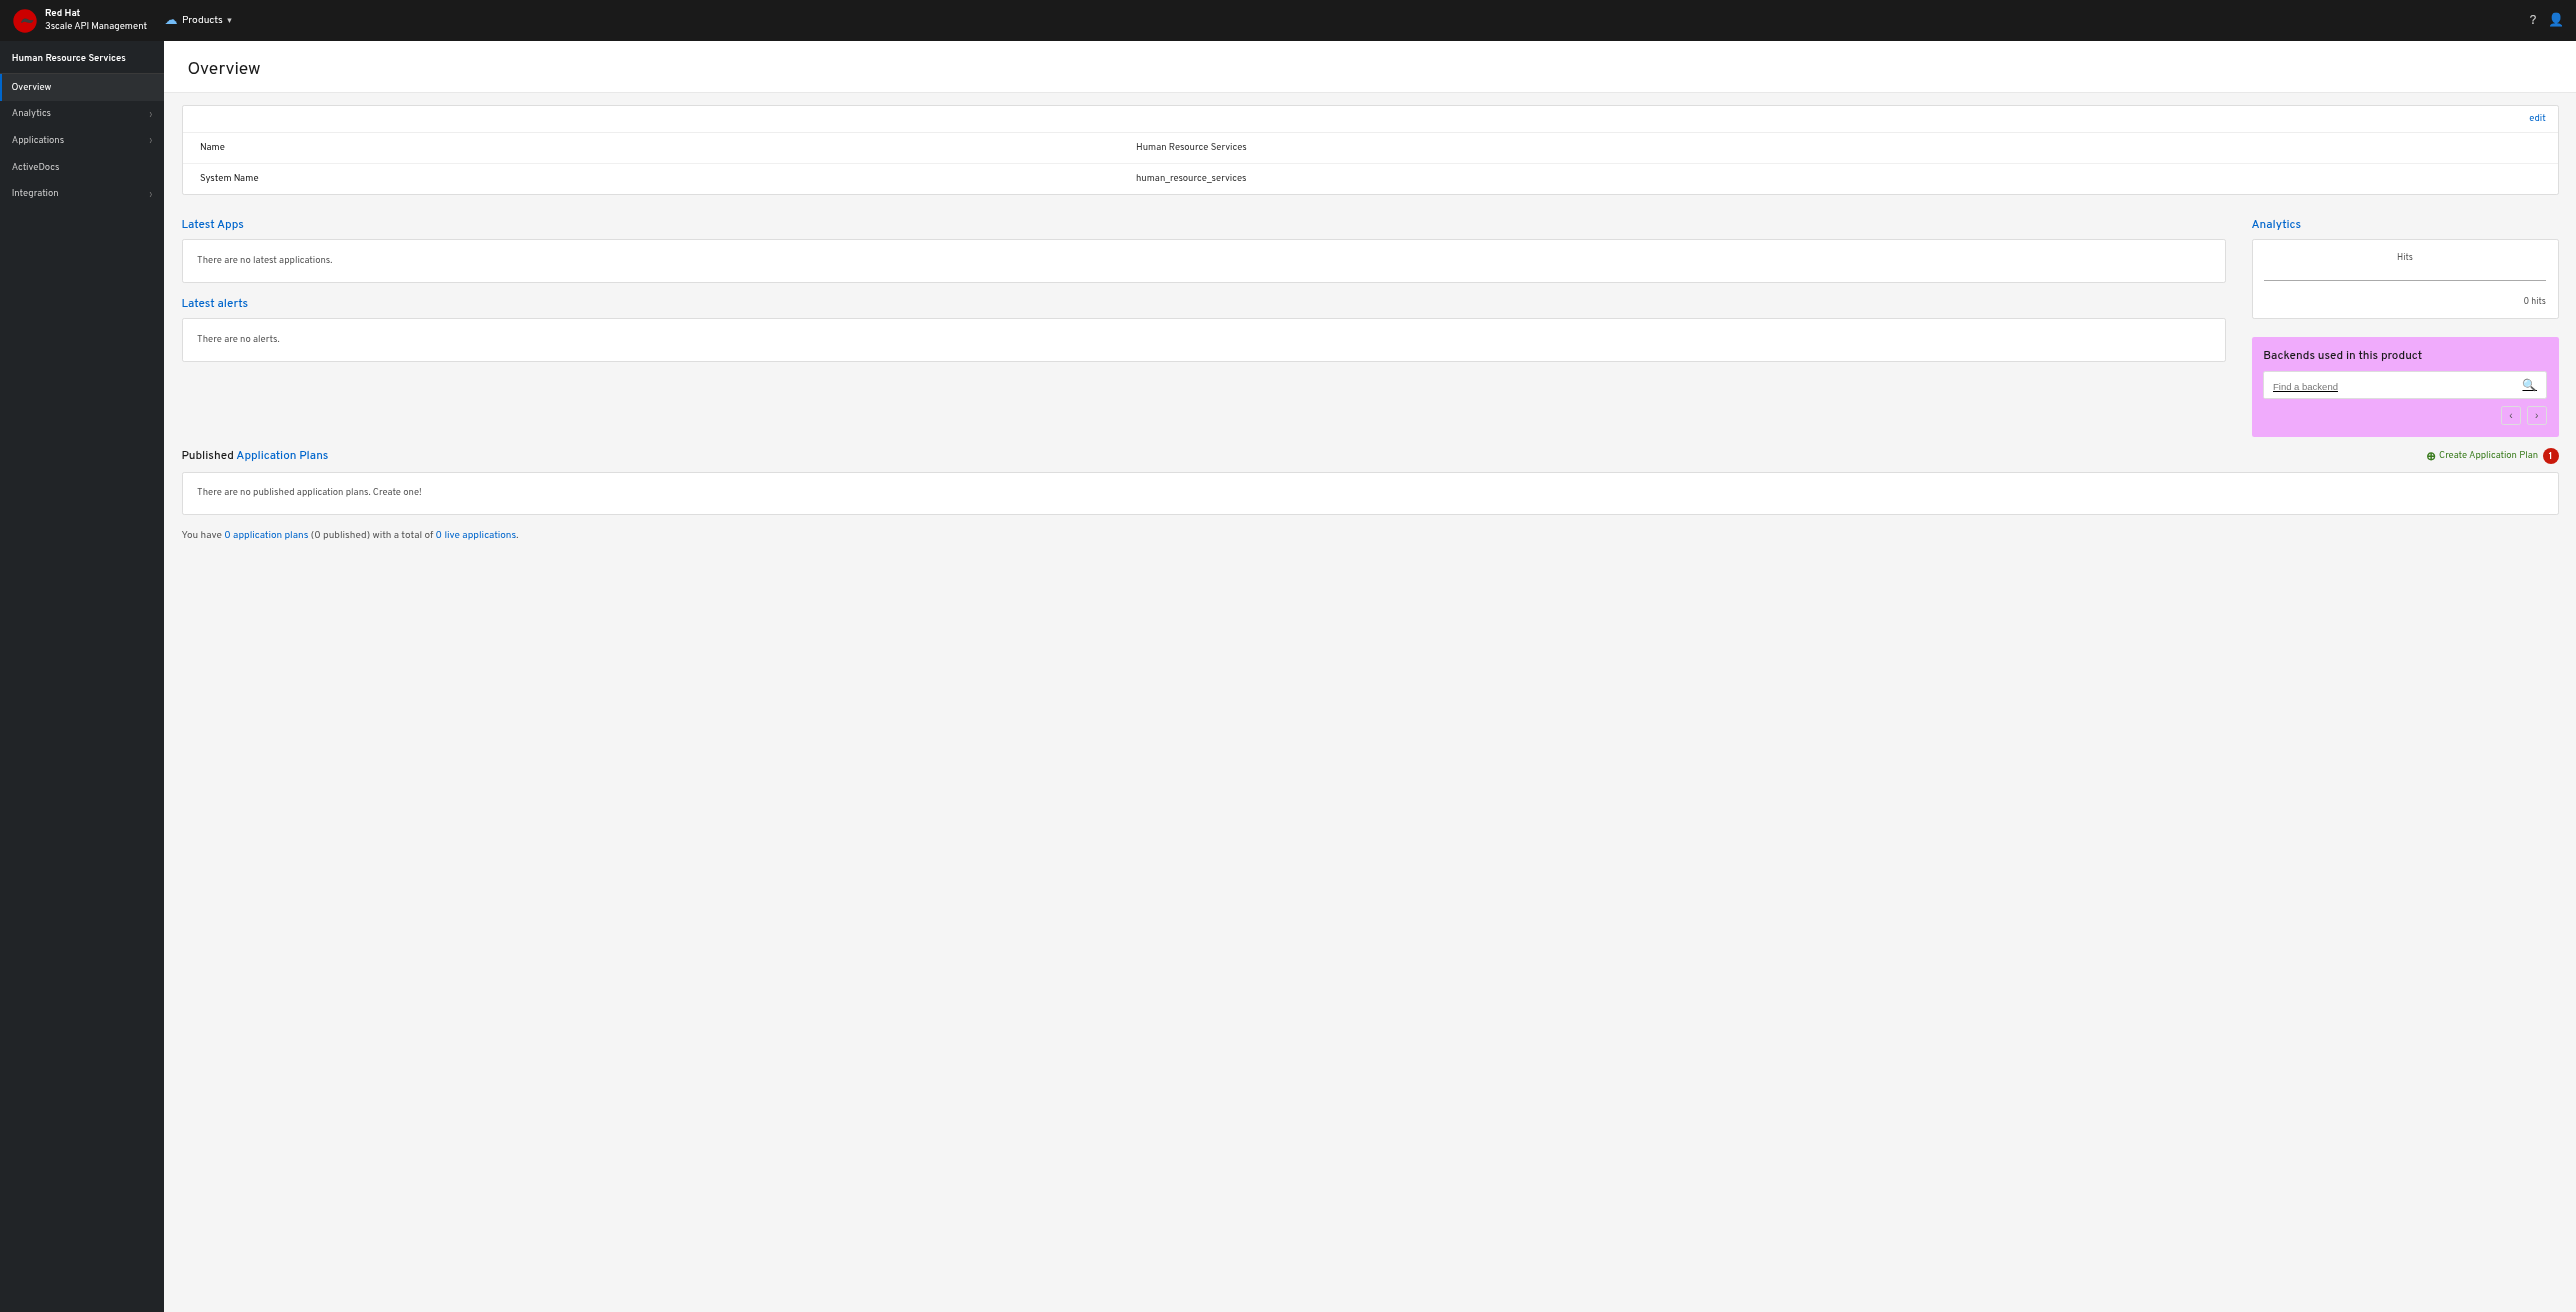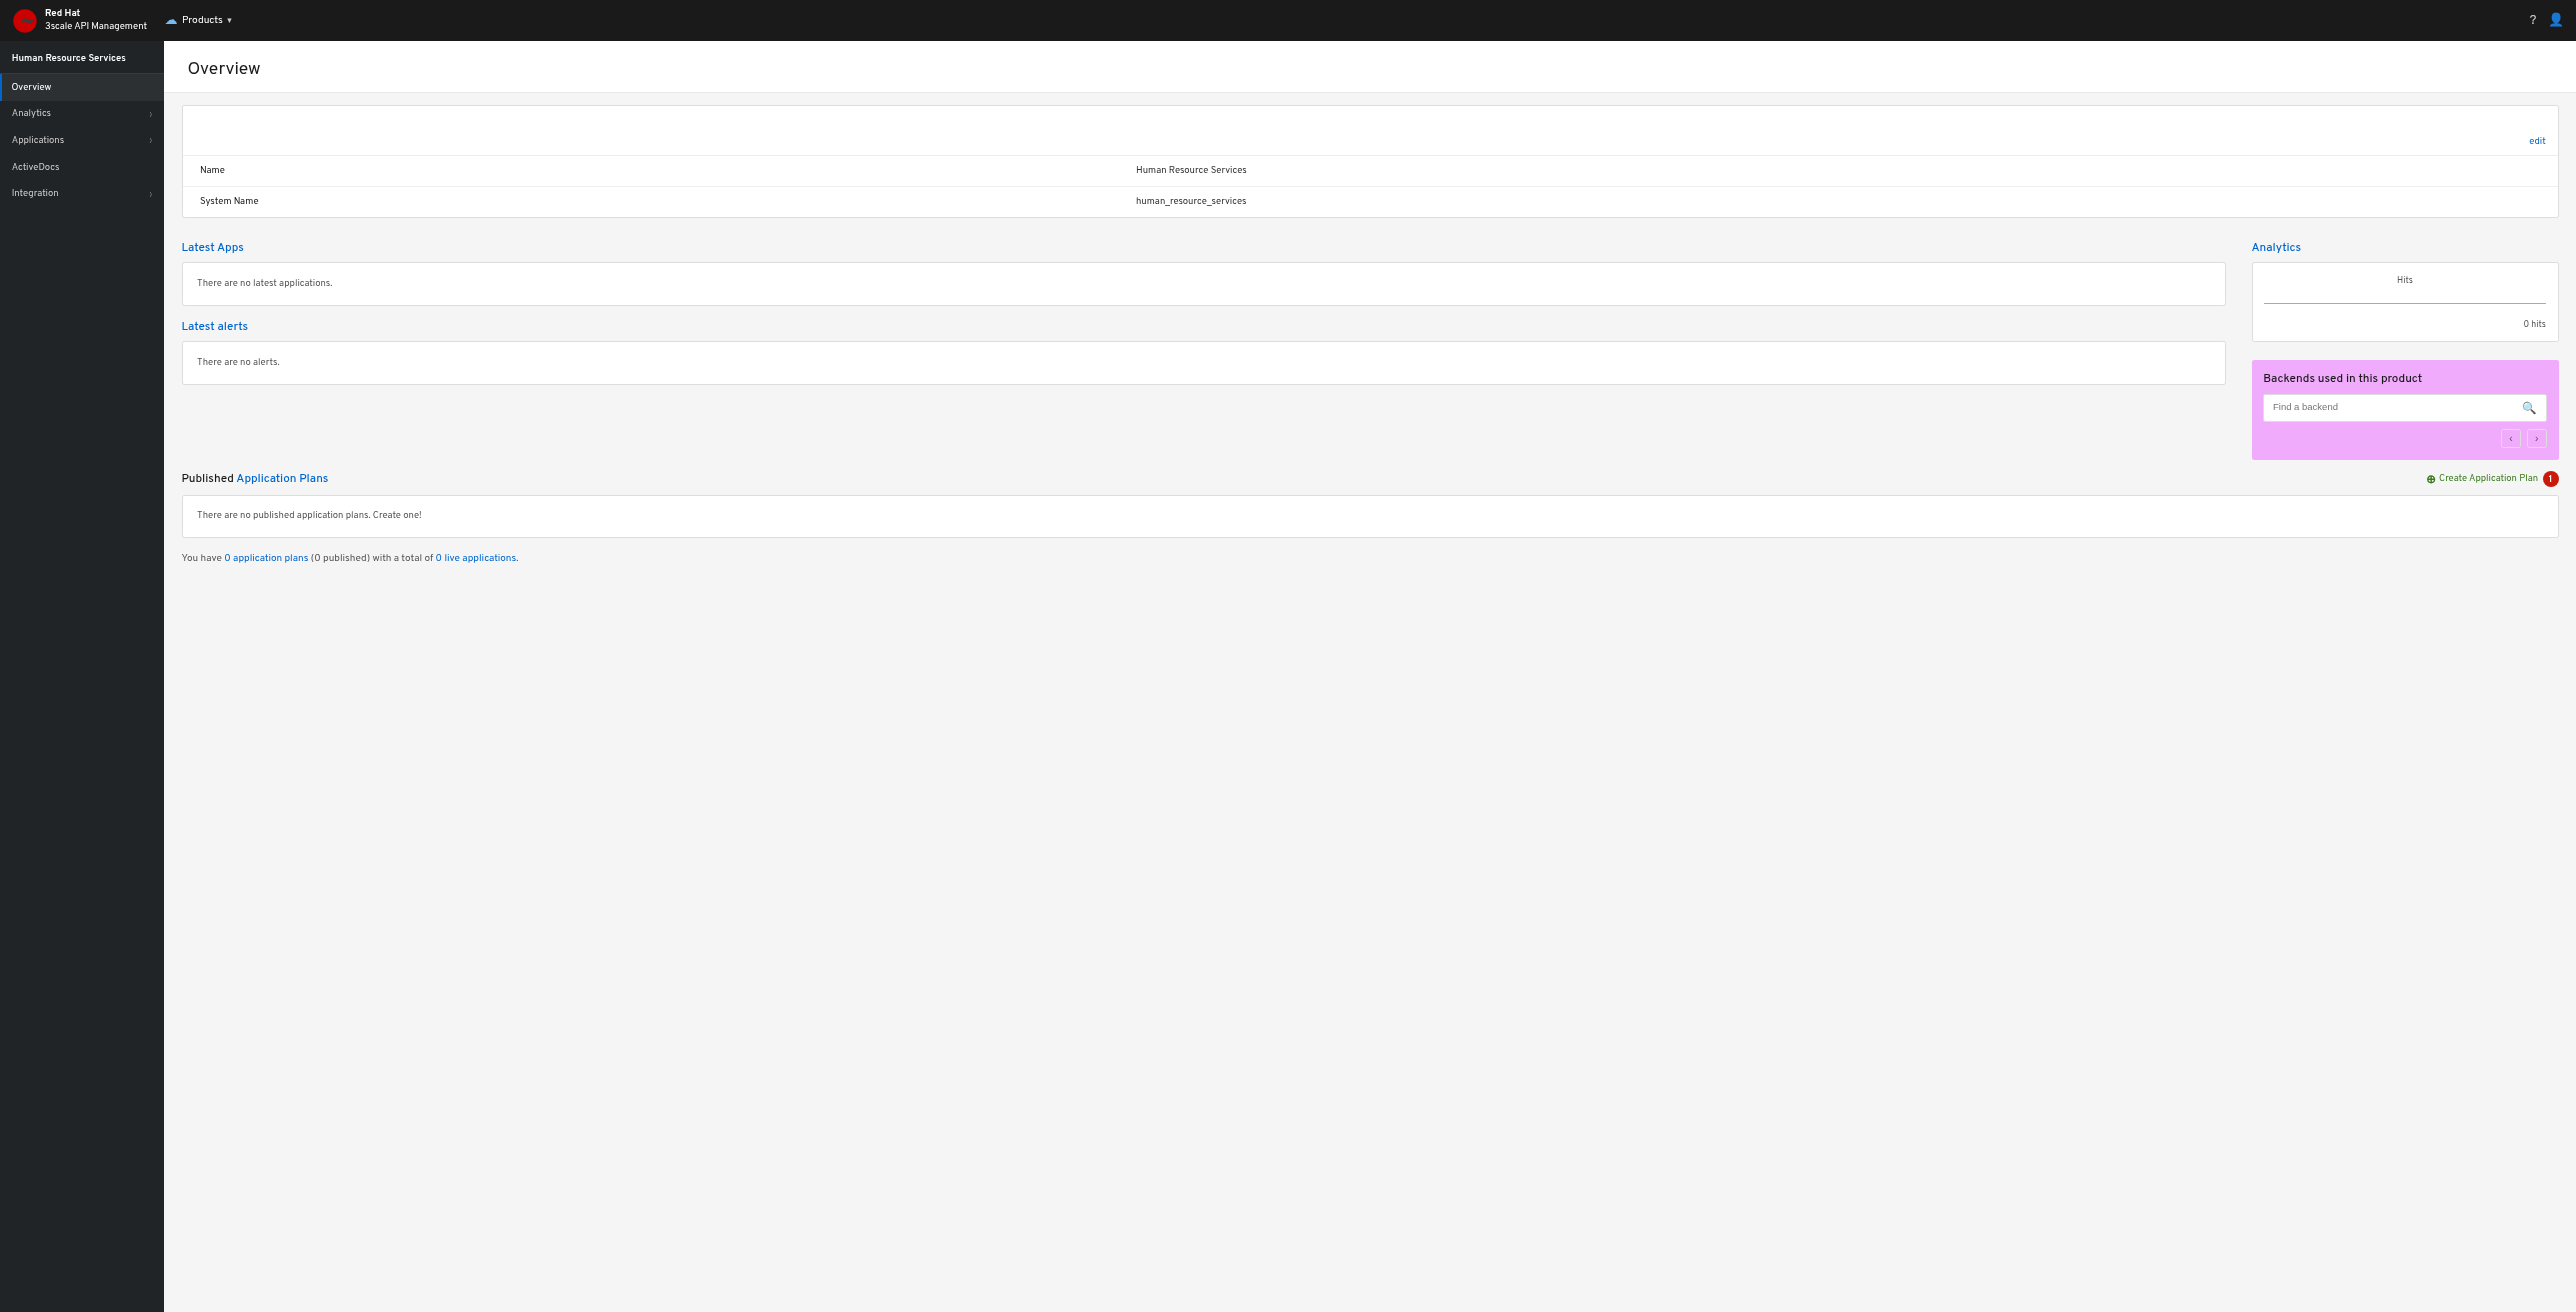--- a/index.html
+++ b/index.html
@@ -132,21 +132,20 @@
       border: 0.7px solid #ddd;
       margin: 11.7px 17.5px;
       border-radius: 2.2px;
       overflow: hidden;
     }
     .info-table-header {
       display: flex;
       justify-content: flex-end;
       padding: 7.3px 11.7px;
       border-bottom: 0.7px solid #eee;
-      margin-top: 23px;
     }
     .info-table-row {
       display: flex;
       align-items: center;
       border-bottom: 0.7px solid #f0f0f0;
       padding: 8.8px 17.5px;
     }
     .info-table-row:last-child {
       border-bottom: none;
     }
@@ -238,25 +237,26 @@
       padding: 11.7px;
     }
     .backends-title {
       font-size: 11.7px;
       font-weight: 500;
       color: #1a1a1a;
       margin-bottom: 8.8px;
     }
     .backend-search {
       display: flex;
-      align-items: flex-start;
+      align-items: flex-end;
       border: 0.7px solid #ddd;
       background: #fff;
       border-radius: 2.2px;
       overflow: hidden;
+      text-decoration: underline;
     }
     .backend-search input {
       flex: 1;
       border: none;
       outline: none;
       padding: 5.8px 8.8px;
       font-size: 9.5px;
       color: #555;
     }
     .backend-search-btn {

